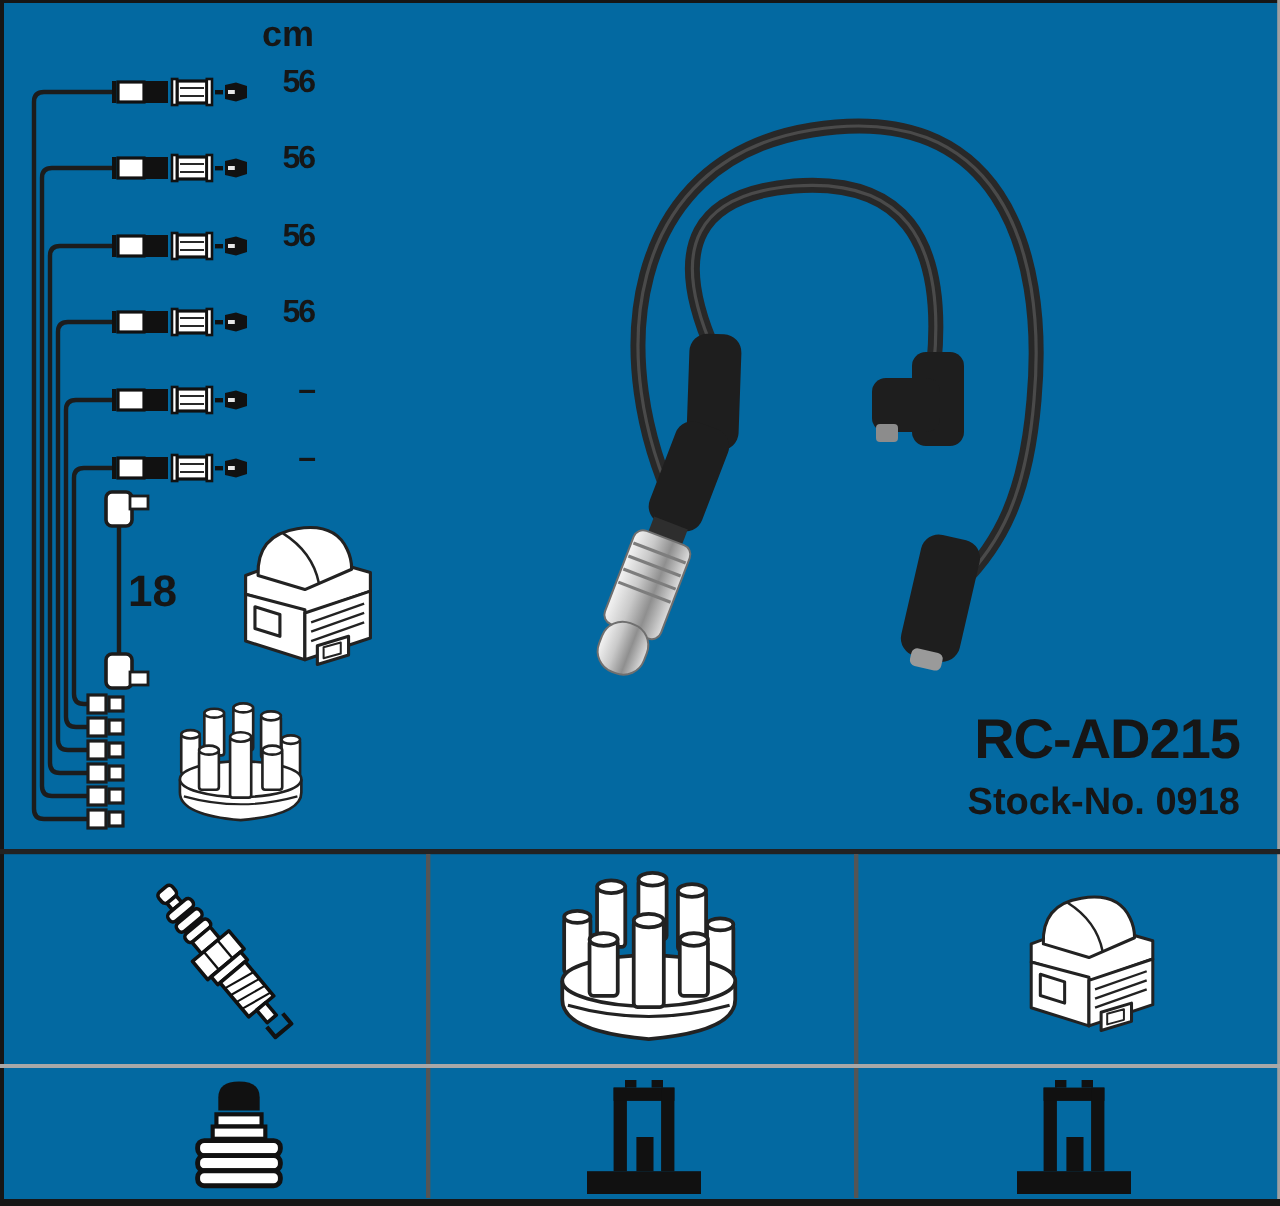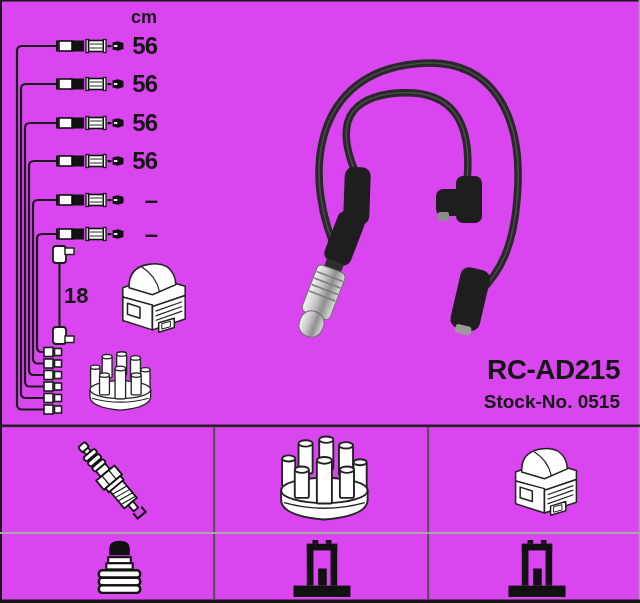--- a/index.html
+++ b/index.html
@@ -1,26 +1,26 @@
 <!DOCTYPE html>
 <html><head>
 <meta charset="utf-8">
 <style>
   html,body{margin:0;padding:0;background:#e8e8e8;}
   .stage{
-    position:relative;width:640px;height:603px;background:#d946ef;overflow:hidden;
+    position:relative;width:640px;height:603px;background:#0369a1;overflow:hidden;
     font-family:"Liberation Sans",sans-serif;
   }
   .stage svg{position:absolute;left:0;top:0;}
   .t{
     position:absolute;font-weight:bold;color:#161616;line-height:1;white-space:nowrap;
     z-index:5;
   }
   .unit{font-size:18px;right:483px;top:8px;}
-  .len{font-size:24px;letter-spacing:-1px;right:483px;text-align:right;}
+  .len{font-size:16px;letter-spacing:-1px;right:483px;text-align:right;}
   .l0{top:34px}.l1{top:72px}.l2{top:111px}.l3{top:149px}.l4{top:188px}.l5{top:222px}
   .coil-len{font-size:22px;left:64px;top:285px;}
   .code{font-size:28px;letter-spacing:-0.5px;right:20px;top:356px;}
   .stock{font-size:19px;right:20px;top:392px;}
 </style>
 </head>
 <body>
 
 <div class="stage">
 
@@ -246,14 +246,14 @@
 
   <div class="t unit">cm</div>
   <div class="t len l0">56</div>
   <div class="t len l1">56</div>
   <div class="t len l2">56</div>
   <div class="t len l3">56</div>
   <div class="t len l4">–</div>
   <div class="t len l5">–</div>
   <div class="t coil-len">18</div>
   <div class="t code">RC-AD215</div>
-  <div class="t stock">Stock-No. 0515</div>
+  <div class="t stock">Stock-No. 0918</div>
 </div>
 
 </body></html>

